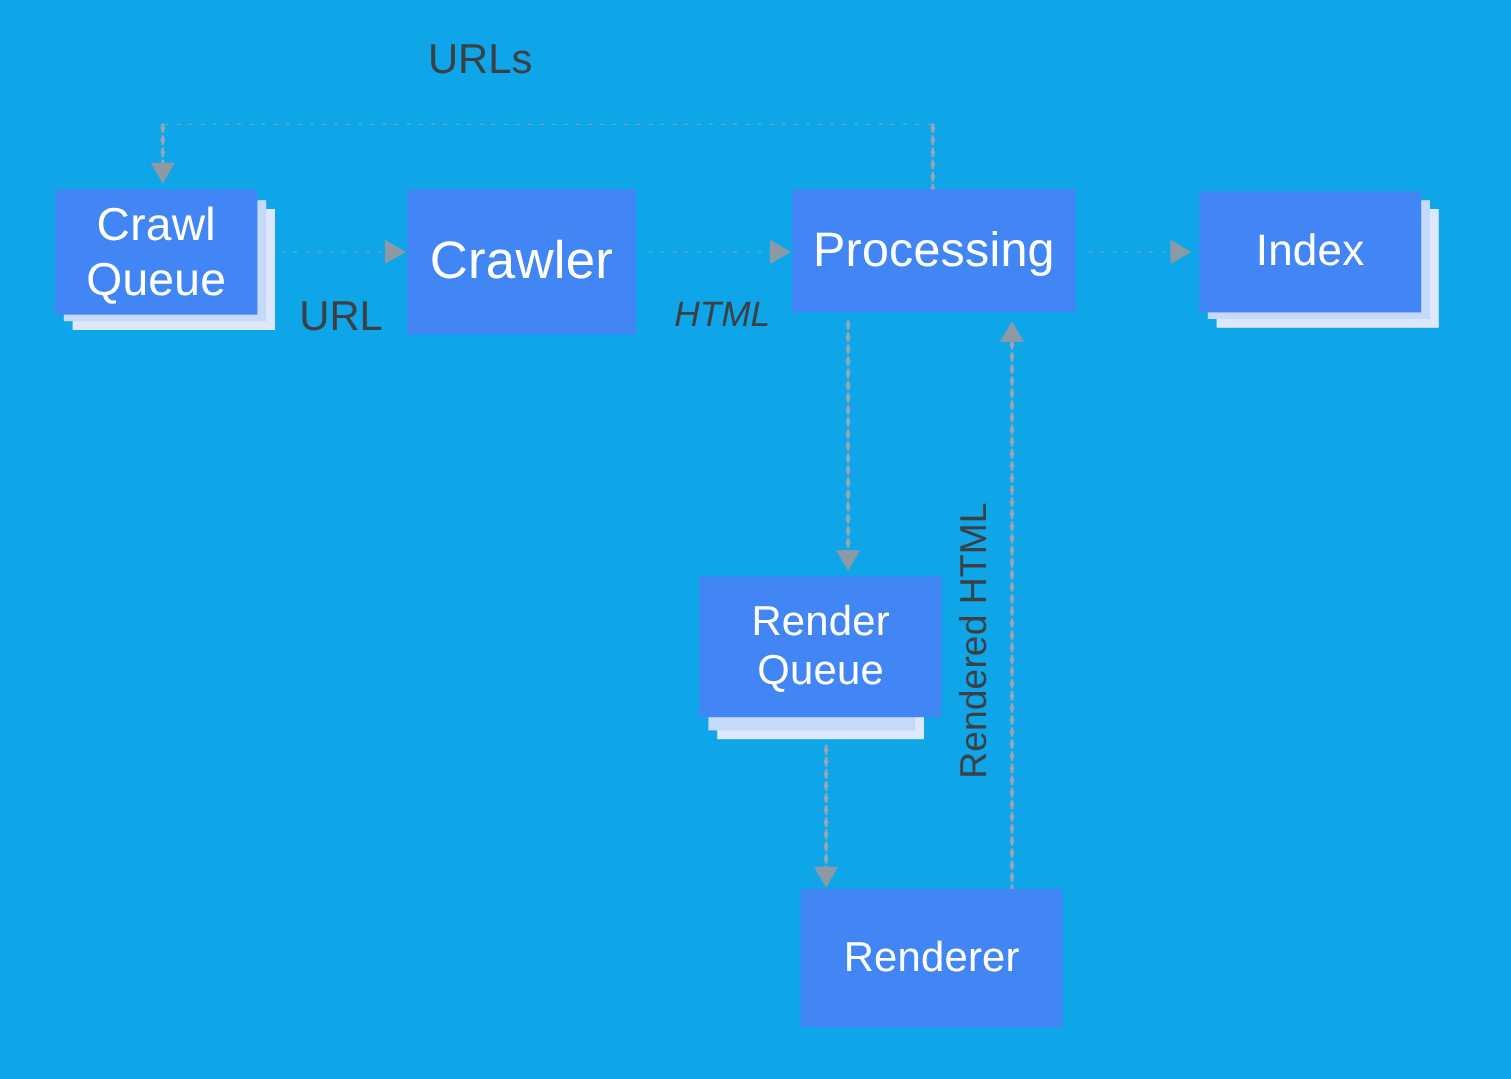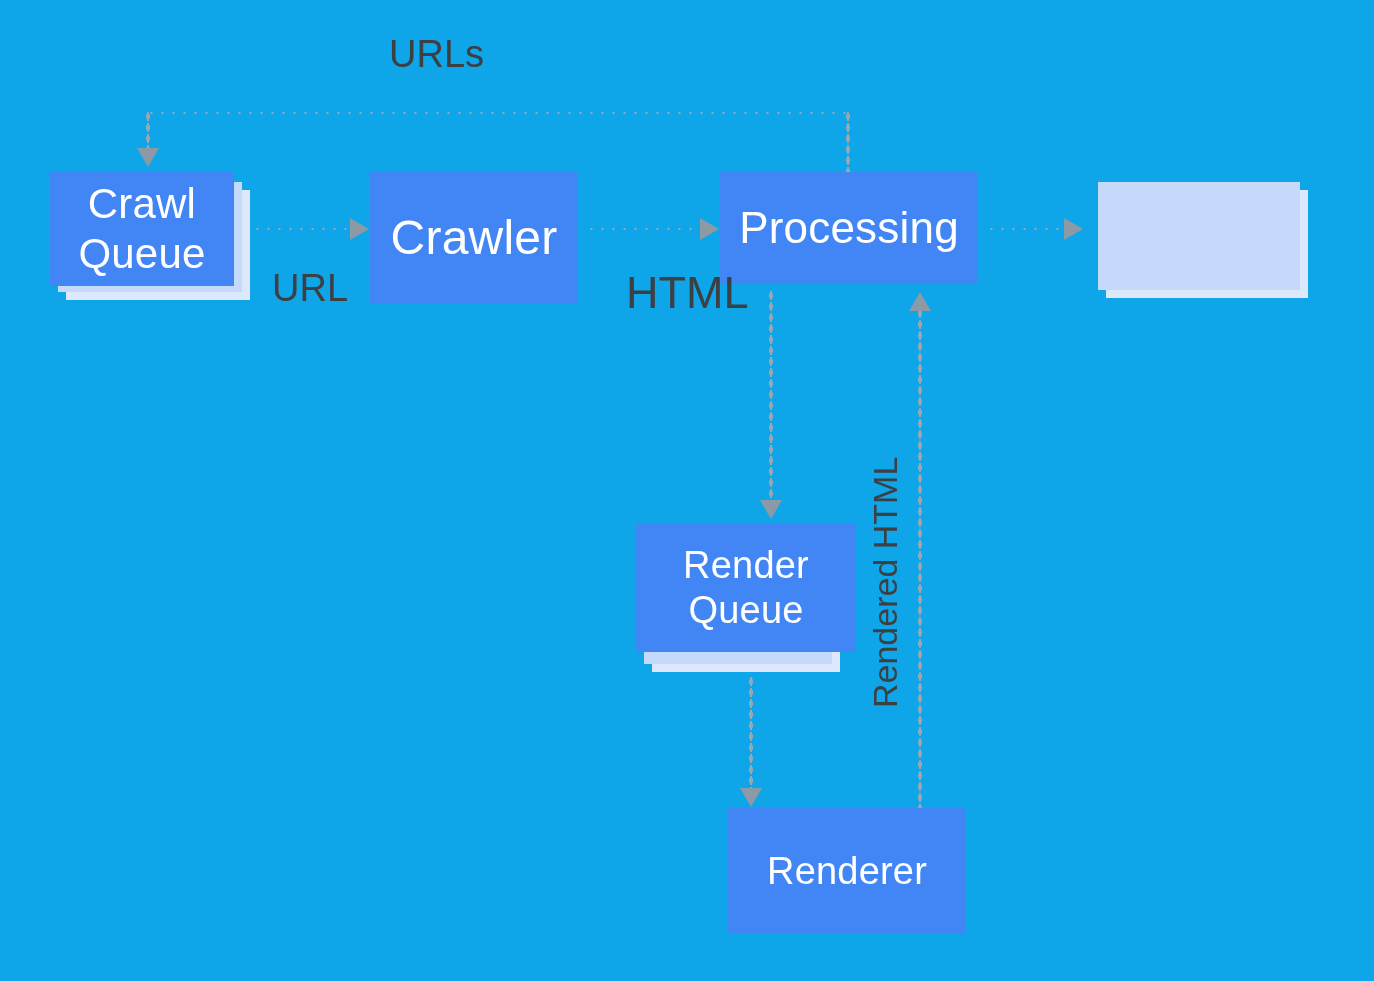--- a/index.html
+++ b/index.html
@@ -110,21 +110,21 @@
   <div class="conn-v" style="left:146px; top:111px; height:40px;"></div>
   <div class="arrow down" style="left:137px; top:148px;"></div>
   <div class="edge-label" style="left:389px; top:33px; font-size:38px;">URLs</div>
 
   <div class="conn-h" style="left:252px; top:227px; width:104px;"></div>
   <div class="arrow right" style="left:350px; top:218px;"></div>
   <div class="edge-label" style="left:272px; top:267px; font-size:38px;">URL</div>
 
   <div class="conn-h" style="left:586px; top:227px; width:118px;"></div>
   <div class="arrow right" style="left:700px; top:218px;"></div>
-  <div class="edge-label" style="left:626px; top:267px; font-size:45px;">HTML</div>
+  <div class="edge-label" style="left:613px; top:267px; font-size:32px;font-style:italic;">HTML</div>
 
   <div class="conn-h" style="left:986px; top:227px; width:82px;"></div>
   <div class="arrow right" style="left:1064px; top:218px;"></div>
 
   <div class="conn-v" style="left:769px; top:290px; height:212px;"></div>
   <div class="arrow down" style="left:760px; top:500px;"></div>
 
   <div class="conn-v" style="left:749px; top:676px; height:114px;"></div>
   <div class="arrow down" style="left:740px; top:788px;"></div>
 
@@ -142,20 +142,23 @@
   <div class="node" style="left:370px; top:172px; width:208px; height:132px; font-size:48px;">
     <span class="node-label">Crawler</span>
   </div>
 
   <div class="node" style="left:720px; top:172px; width:258px; height:112px; font-size:44px;">
     <span class="node-label">Processing</span>
   </div>
 
   <div class="stack-layer s2" style="left:1106px; top:190px; width:202px; height:108px;"></div>
   <div class="stack-layer s1" style="left:1098px; top:182px; width:202px; height:108px;"></div>
+  <div class="node" style="left:1090px; top:174px; width:202px; height:110px; font-size:40px;">
+    <span class="node-label">Index</span>
+  </div>
 
   <div class="stack-layer s2" style="left:652px; top:542px; width:188px; height:130px;"></div>
   <div class="stack-layer s1" style="left:644px; top:534px; width:188px; height:130px;"></div>
   <div class="node" style="left:636px; top:524px; width:220px; height:128px; font-size:38px;">
     <span class="node-label">Render
 Queue</span>
   </div>
 
   <div class="node" style="left:728px; top:808px; width:238px; height:126px; font-size:38px;">
     <span class="node-label">Renderer</span>

